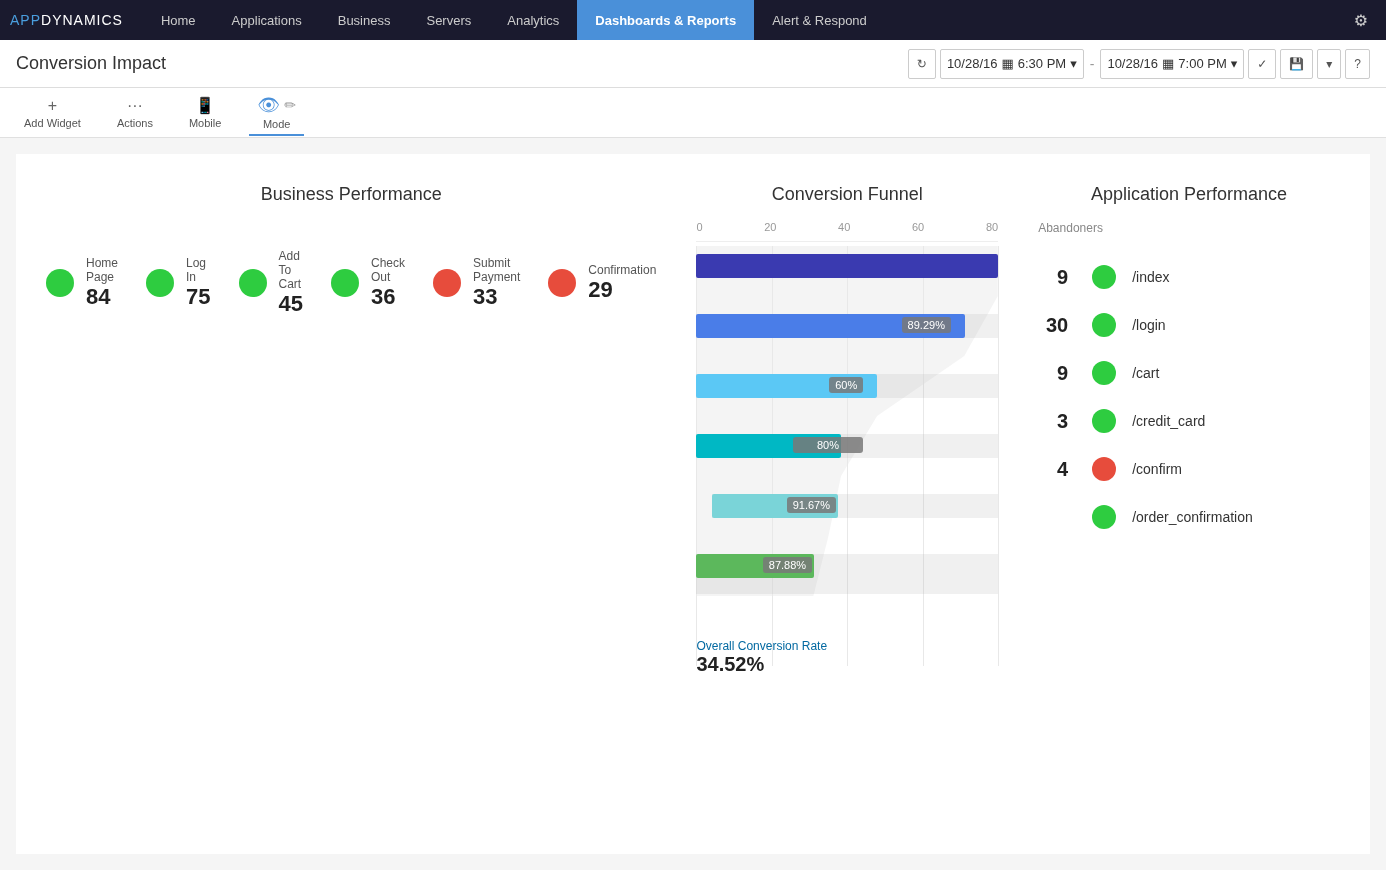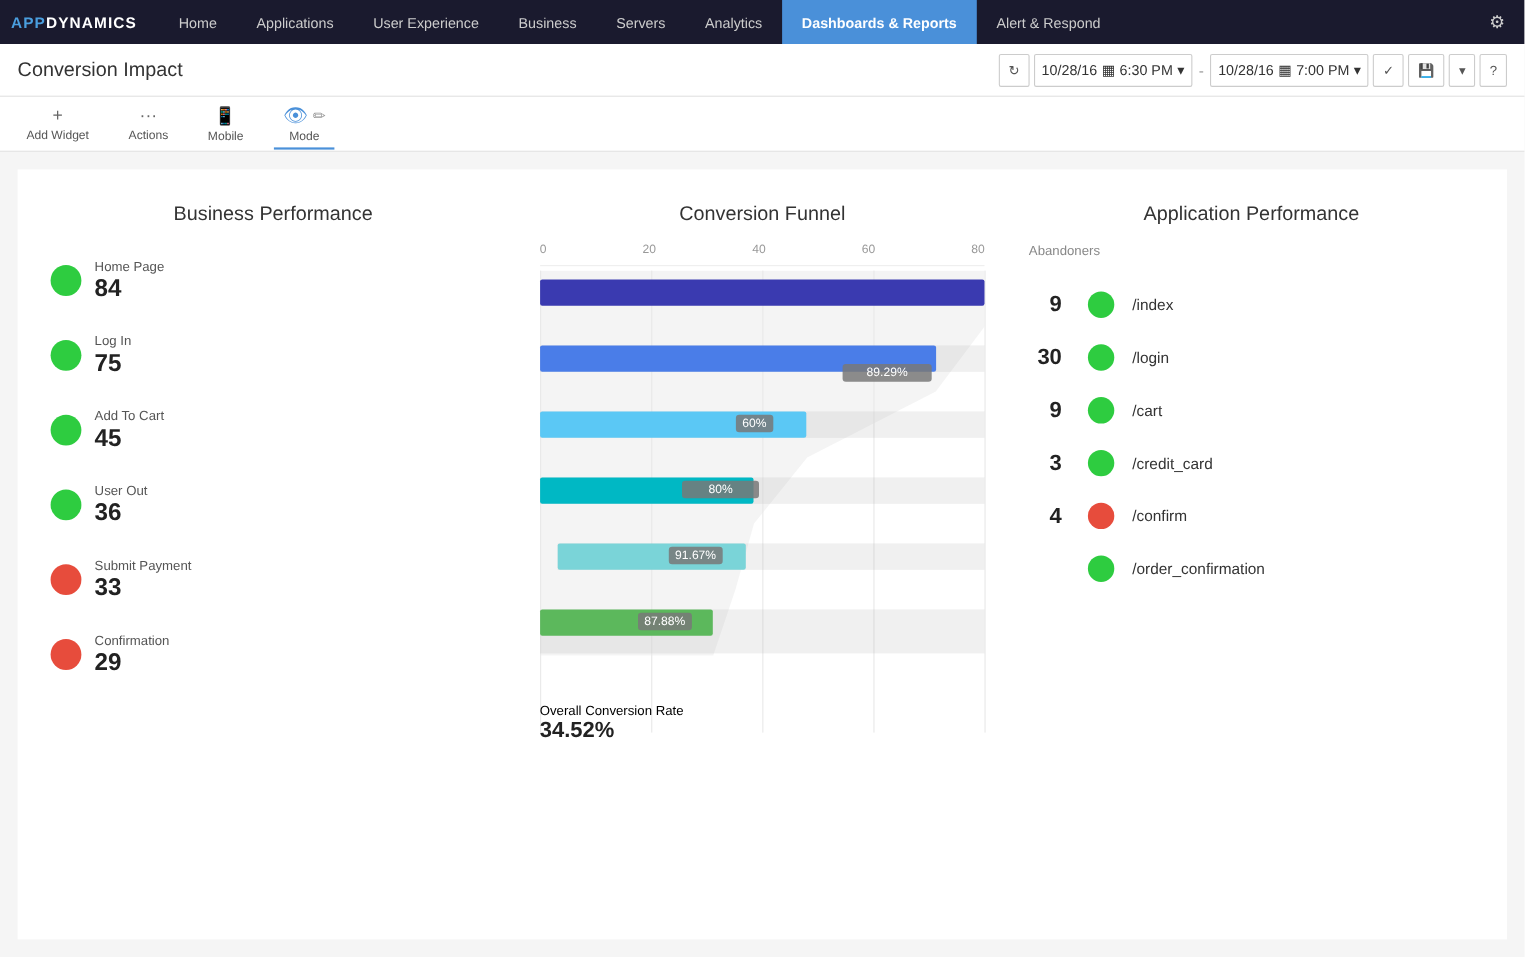--- a/index.html
+++ b/index.html
@@ -10,21 +10,21 @@
       background: #1a1a2e;
       display: flex;
       align-items: center;
       height: 40px;
       padding: 0 10px;
       color: #ccc;
       gap: 0;
     }
     .top-nav .logo {
       font-size: 14px;
-      font-weight: bold;
+      font-weight: normal;
       color: #fff;
       margin-right: 20px;
       white-space: nowrap;
       letter-spacing: 1px;
     }
     .top-nav .logo span { color: #4a9ede; }
     .nav-items {
       display: flex;
       flex: 1;
       height: 100%;
@@ -151,21 +151,21 @@
     .section-title {
       font-size: 18px;
       font-weight: normal;
       color: #333;
       text-align: center;
       margin-bottom: 16px;
     }
 
     
     .business-perf { padding: 10px; }
-    .bp-rows { display: flex; flex-direction: column; gap: 28px; margin-top: 30px; }
+    .bp-rows { display: flex; flex-direction: row; gap: 28px; margin-top: 44px; }
     .bp-row {
       display: flex;
       align-items: center;
       gap: 12px;
     }
     .status-dot {
       width: 28px;
       height: 28px;
       border-radius: 50%;
       flex-shrink: 0;
@@ -181,21 +181,21 @@
     .funnel-axis {
       display: flex;
       justify-content: space-between;
       padding: 0 0 8px 0;
       font-size: 11px;
       color: #999;
       border-bottom: 1px solid #eee;
       margin-bottom: 4px;
     }
     .funnel-footer { margin-top: 12px; }
-    .funnel-footer-label { font-size: 12px; color: #000000; }
+    .funnel-footer-label { font-size: 12px; color: #0369a1; }
     .funnel-footer-value { font-size: 20px; font-weight: bold; color: #222; }
 
     
     .app-perf { padding: 10px; }
     .ap-rows { display: flex; flex-direction: column; gap: 24px; margin-top: 30px; }
     .ap-row {
       display: flex;
       align-items: center;
       gap: 12px;
     }
@@ -211,21 +211,20 @@
 </head>
 <body>
 
 <nav class="top-nav">
   <div class="logo">
     <span>APP</span><span style="color:#fff;">DYNAMICS</span>
   </div>
   <div class="nav-items">
     <div class="nav-item">Home</div>
     <div class="nav-item">Applications</div>
-    <div class="nav-item">User Experience</div>
     <div class="nav-item">Business</div>
     <div class="nav-item">Servers</div>
     <div class="nav-item">Analytics</div>
     <div class="nav-item active">Dashboards &amp; Reports</div>
     <div class="nav-item">Alert &amp; Respond</div>
   </div>
   <div class="nav-gear">⚙</div>
 </nav>
 
 <div class="header-bar">
@@ -296,21 +295,21 @@
       <div class="bp-row">
         <div class="status-dot dot-green"></div>
         <div class="bp-info">
           <span class="bp-label">Add To Cart</span>
           <span class="bp-value">45</span>
         </div>
       </div>
       <div class="bp-row">
         <div class="status-dot dot-green"></div>
         <div class="bp-info">
-          <span class="bp-label">User Out</span>
+          <span class="bp-label">Check Out</span>
           <span class="bp-value">36</span>
         </div>
       </div>
       <div class="bp-row">
         <div class="status-dot dot-red"></div>
         <div class="bp-info">
           <span class="bp-label">Submit Payment</span>
           <span class="bp-value">33</span>
         </div>
       </div>
@@ -347,21 +346,21 @@
       <div class="grid-line" style="left:75%"></div>
       <div class="grid-line" style="left:100%"></div>
 
       <div style="position:absolute; top:8px; left:0; right:0;">
         <div style="background:#3a3ab0; height:24px; width:100%; border-radius:2px;"></div>
       </div>
 
       <div style="position:absolute; top:68px; left:0; right:0;">
         <div style="background:rgba(180,180,180,0.2); height:24px; width:100%; position:relative;">
           <div style="background:#4a7de8; height:24px; width:89%; border-radius:2px; position:absolute;"></div>
-          <div style="position:absolute; top:3px; left:68%; background:rgba(120,120,120,0.85); color:#fff; font-size:11px; padding:2px 22px; border-radius:3px;margin-top:14px;">
+          <div style="position:absolute; top:3px; left:68%; background:rgba(120,120,120,0.85); color:#fff; font-size:11px; padding:2px 6px; border-radius:3px;">
             <span>89.29%</span>
           </div>
         </div>
       </div>
 
       <div style="position:absolute; top:128px; left:0; right:0;">
         <div style="background:rgba(180,180,180,0.2); height:24px; width:100%; position:relative;">
           <div style="background:#5bc8f5; height:24px; width:60%; border-radius:2px; position:absolute;"></div>
           <div style="position:absolute; top:3px; left:44%; background:rgba(120,120,120,0.85); color:#fff; font-size:11px; padding:2px 6px; border-radius:3px;">
             <span>60%</span>

